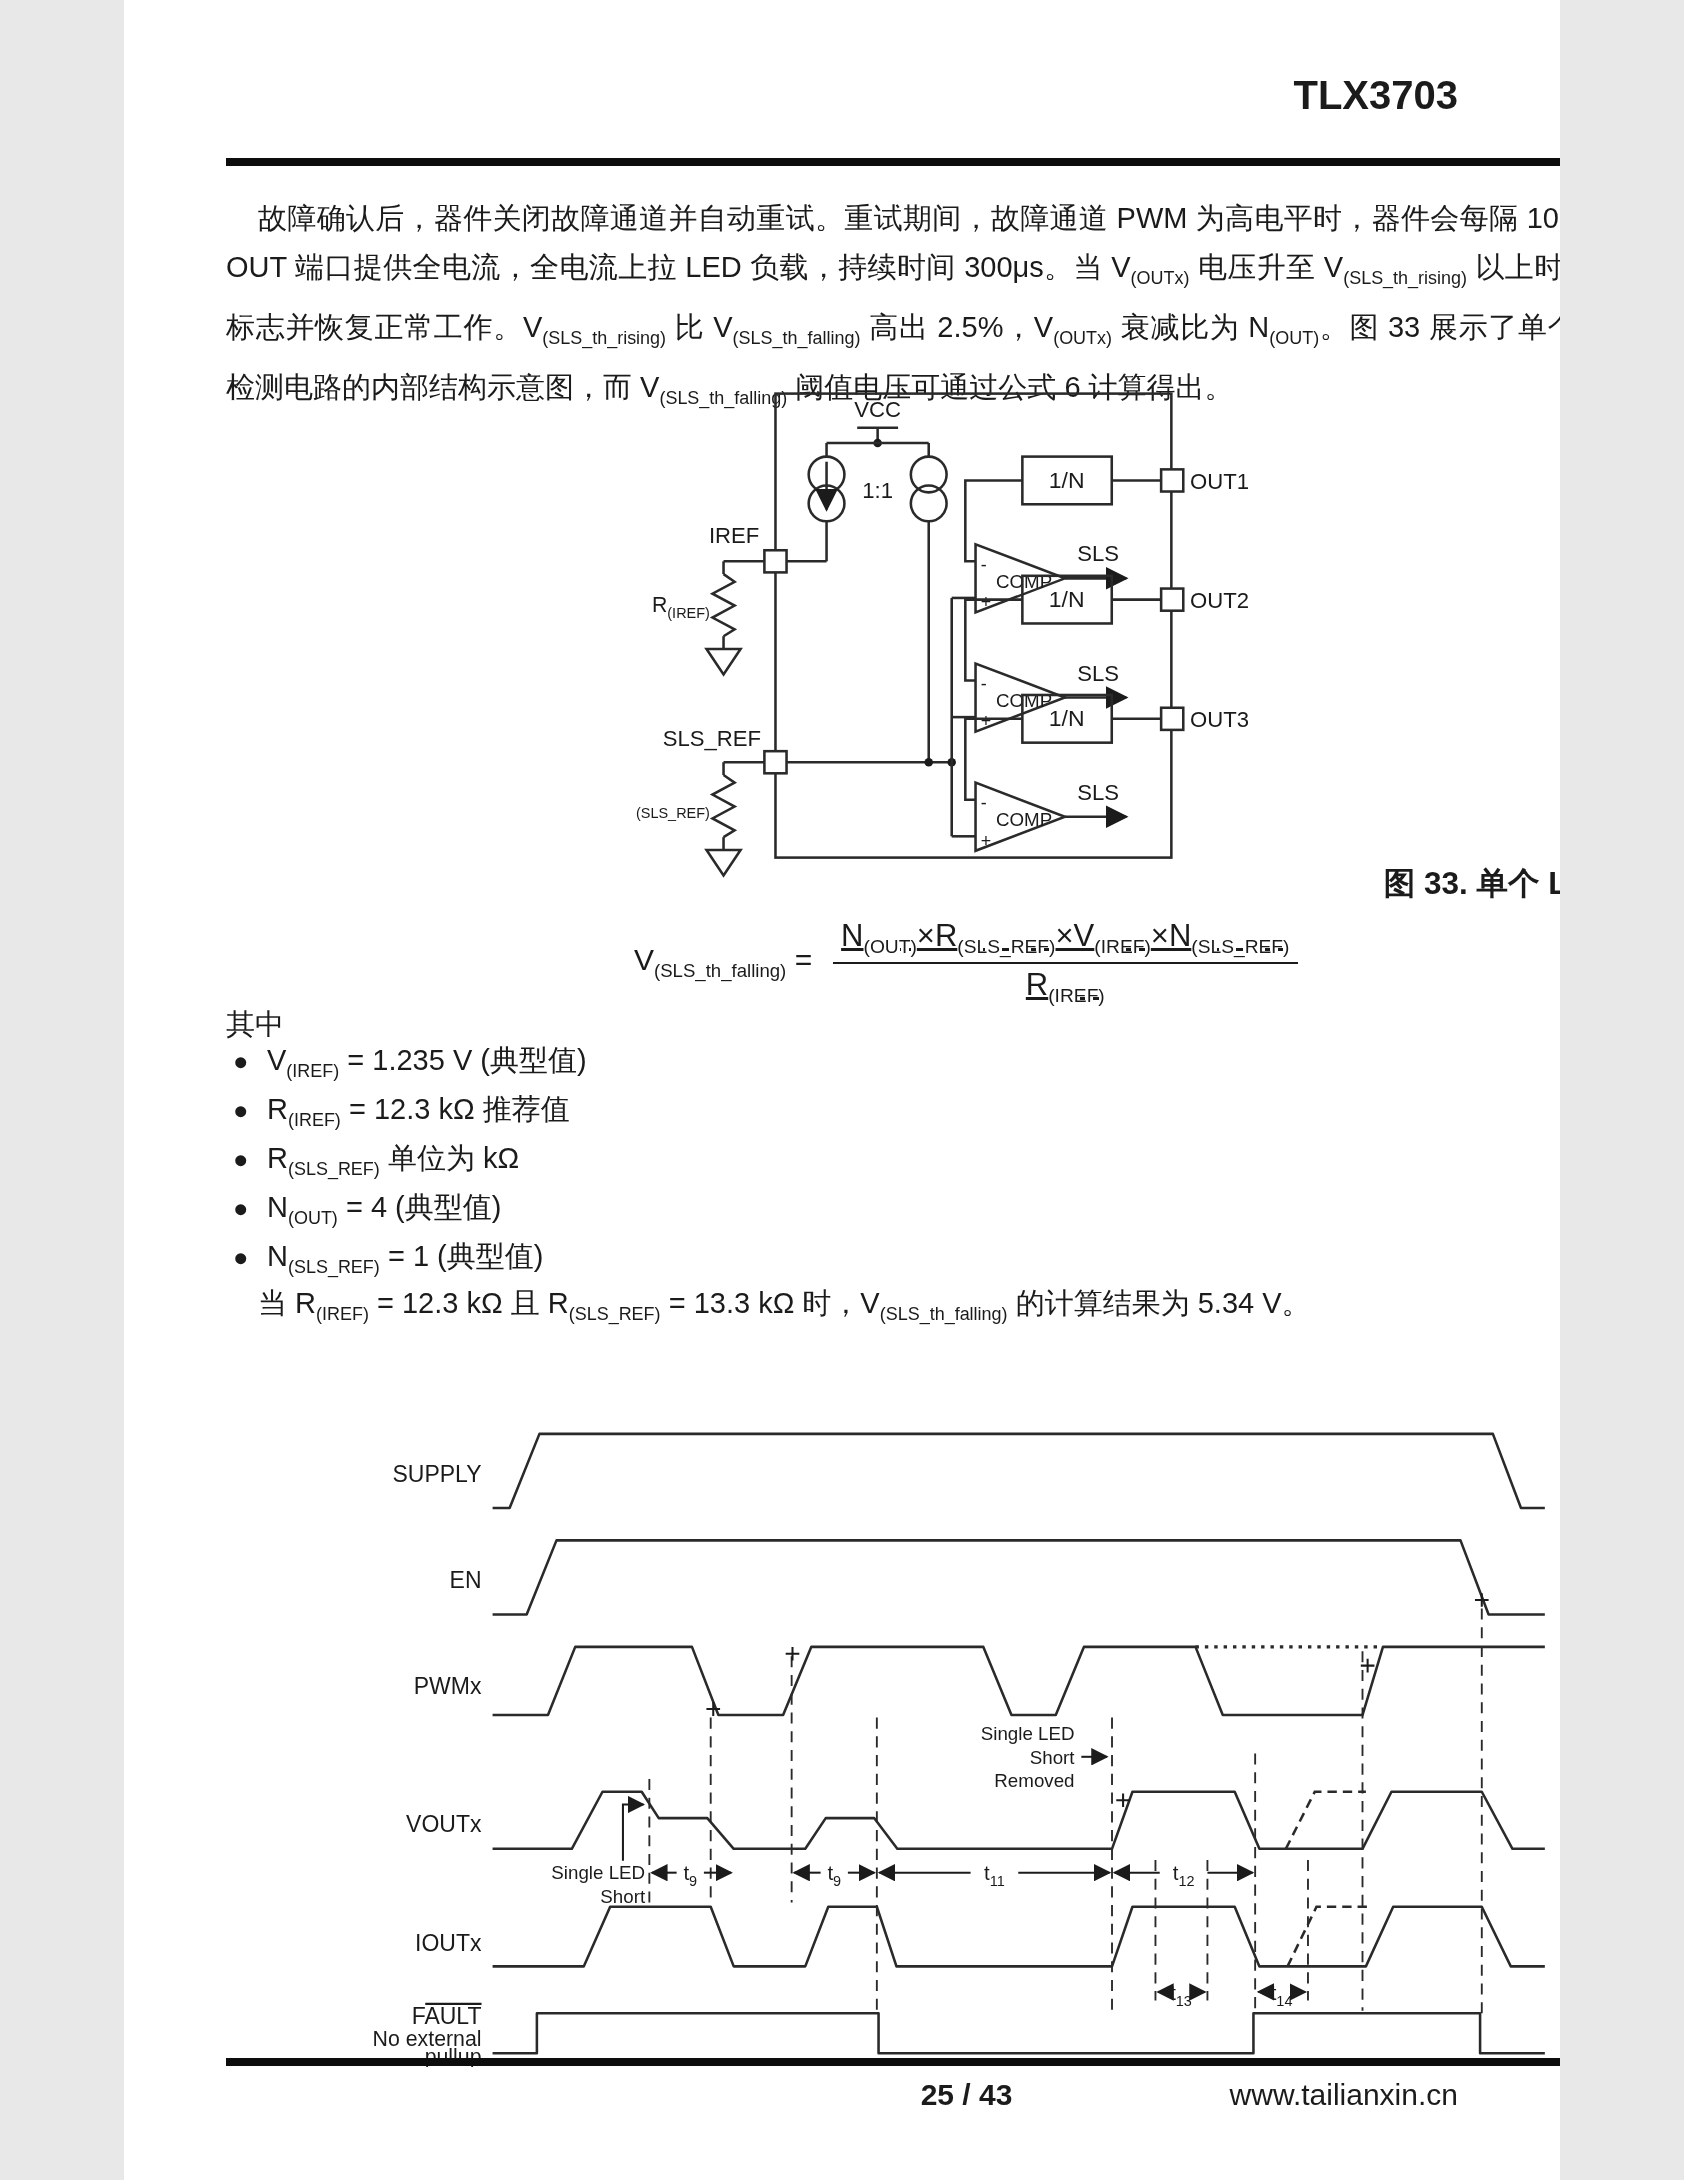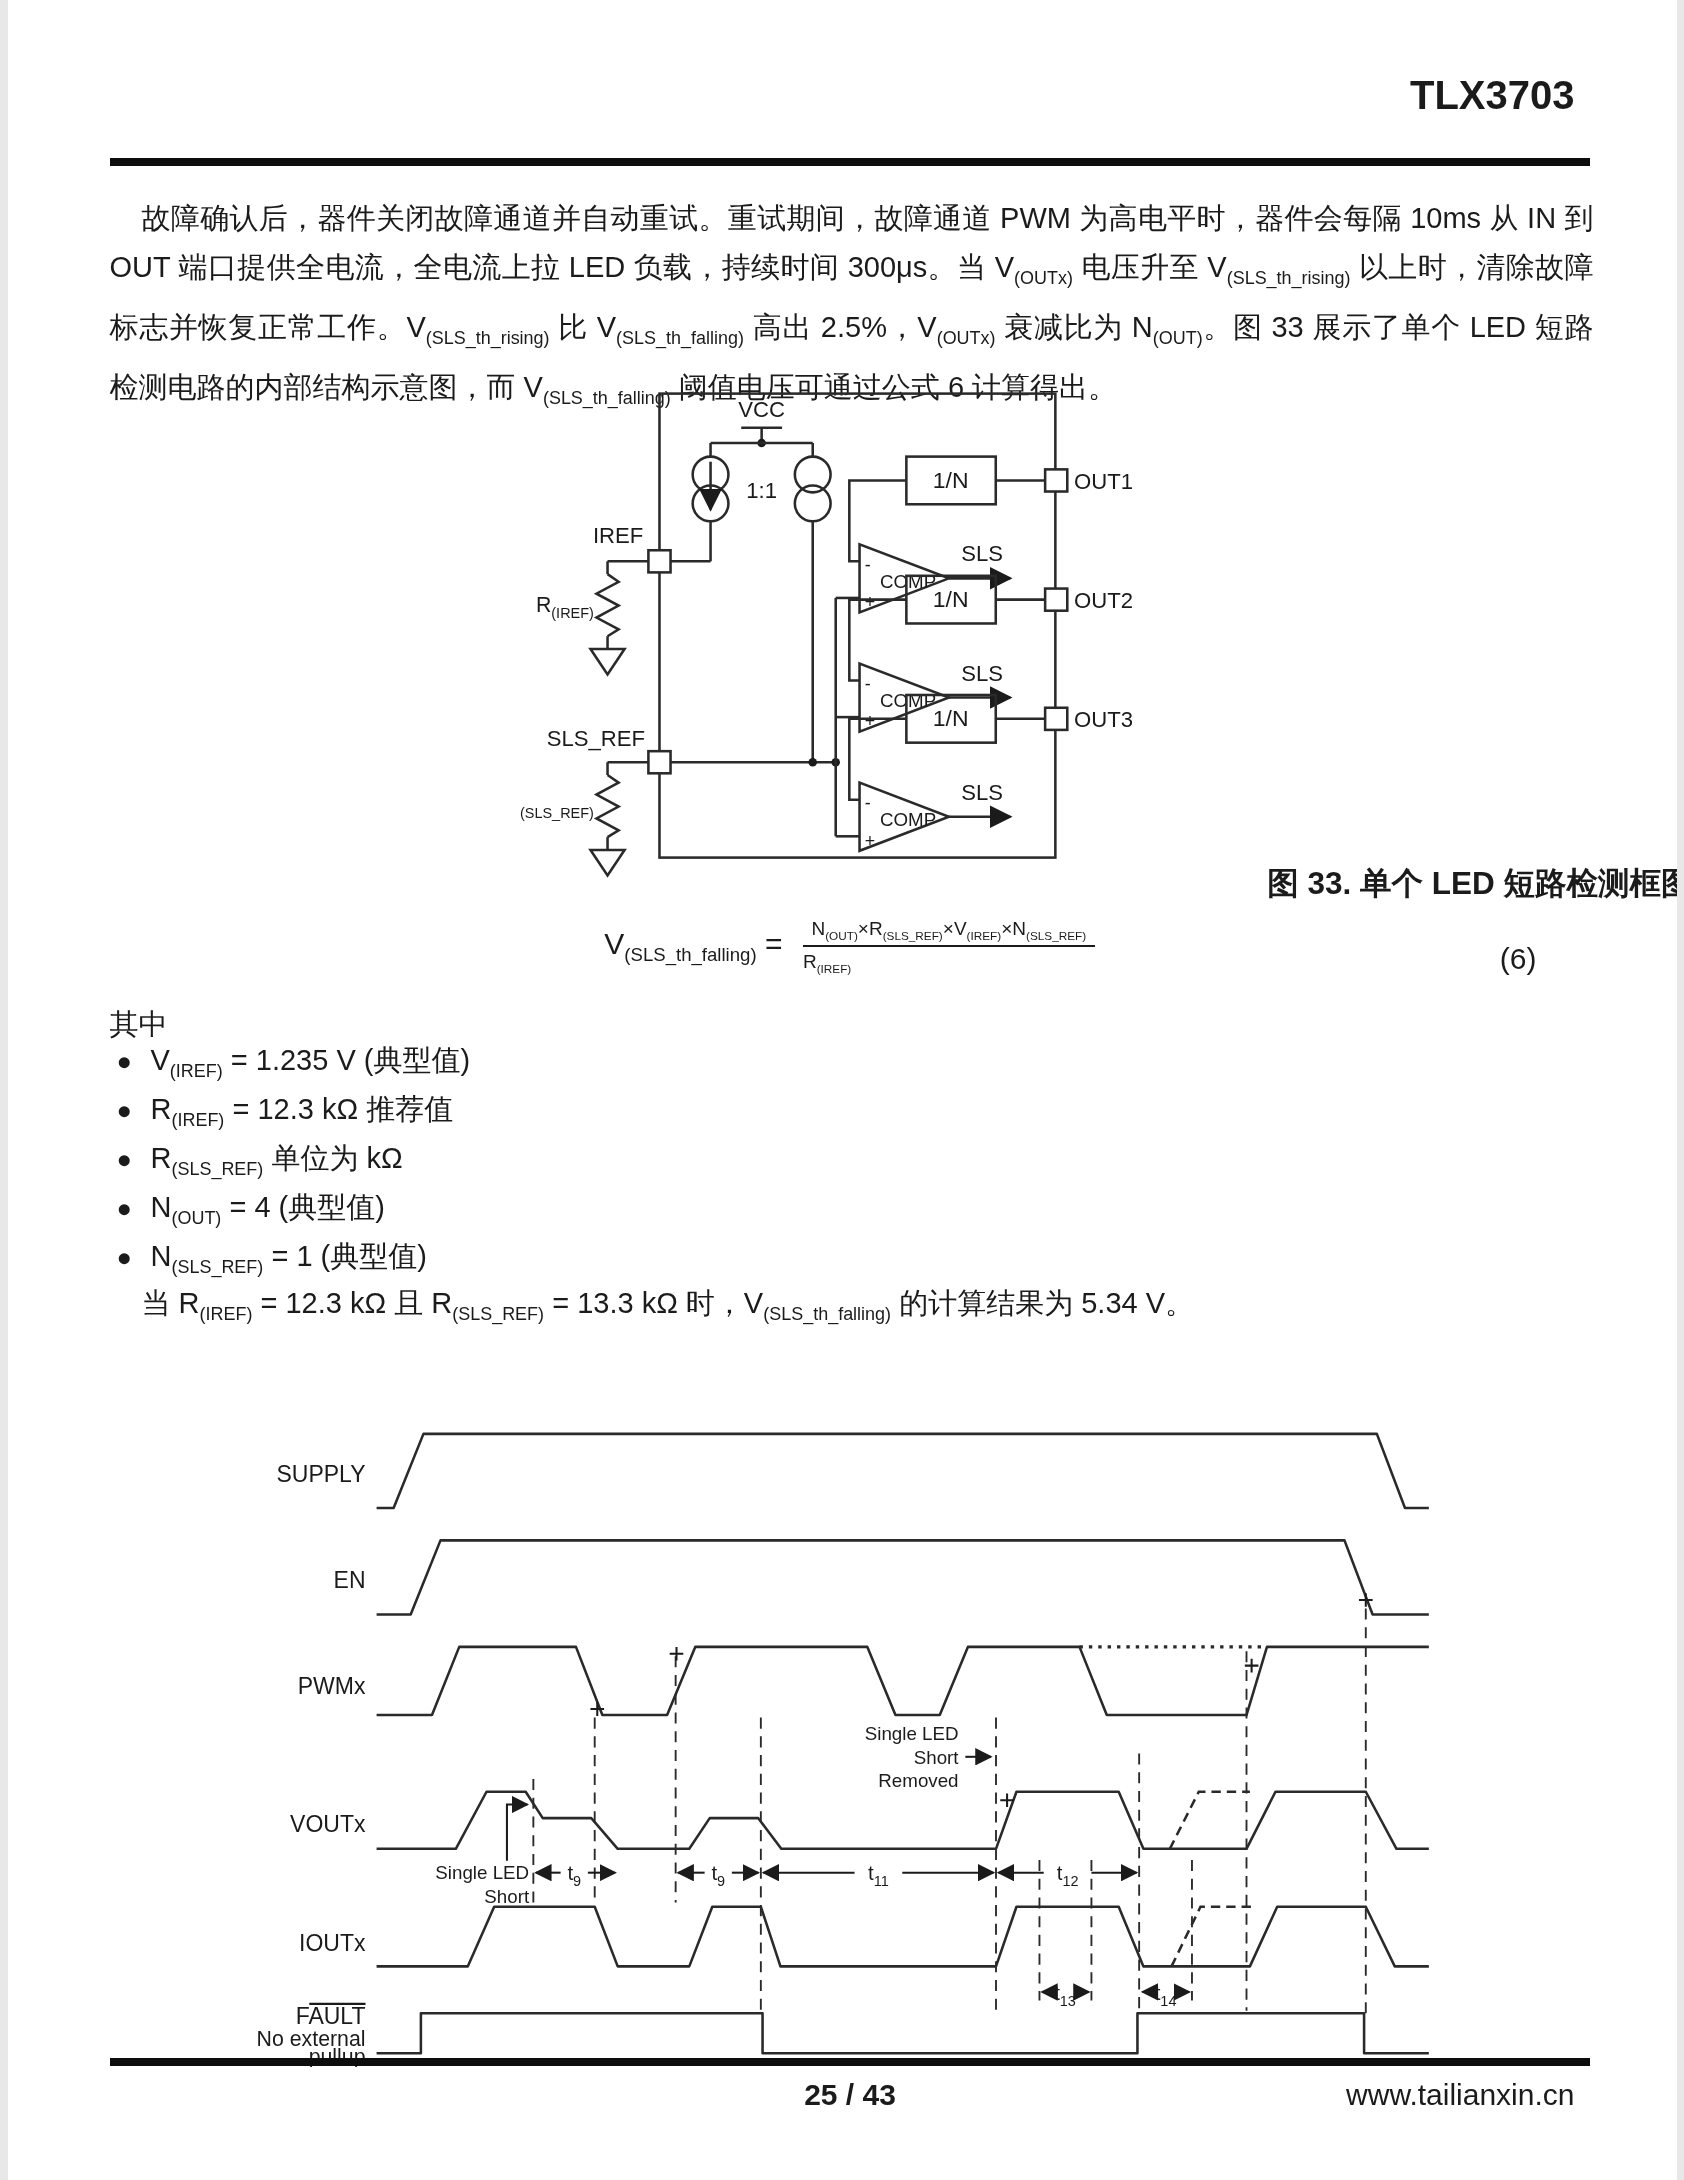--- a/index.html
+++ b/index.html
@@ -1,30 +1,30 @@
 <!DOCTYPE html>
 <html style="font-size:13.6px"><head>
 <meta charset="utf-8">
 <style>
   html,body{margin:0;padding:0;background:#e8e8e8;}
   .page{
-    position:relative;width:1669px;height:2181px;background:#ffffff;
+    position:relative;width:1414px;height:2181px;background:#ffffff;
     font-family:"Liberation Sans","DejaVu Sans",sans-serif;color:#1b1b1b;
-    overflow:hidden;margin:0 auto;
+    overflow:hidden;margin:0 auto;padding-left:22px;
   }
   .hdr-title{position:absolute;top:73px;right:102px;font-size:40px;font-weight:bold;letter-spacing:0px;}
   .hdr-rule{position:absolute;top:158px;left:102px;width:1480px;height:7.7px;background:#0d0d0d;}
   .body-par{position:absolute;left:102px;width:1484px;font-size:29px;line-height:49px;text-align:justify;text-justify:inter-ideograph;}
   .p1{top:194px;text-indent:32px;}
   sub{font-size:0.62em;}
   .fig33{position:absolute;left:511px;top:385px;}
   .fig-caption{position:absolute;top:863px;left:0;width:1685px;text-align:right;font-size:31.5px;font-weight:bold;}
   .eq-row{position:absolute;top:918px;left:102px;width:1480px;height:94px;}
   .equation{position:absolute;left:0;right:0;top:0;display:flex;justify-content:center;align-items:center;gap:17px;font-size:30px;}
-  .frac{display:inline-flex;flex-direction:column;align-items:flex-start;font-size:19px;margin-left:3.4px;}
+  .frac{display:inline-flex;flex-direction:column;align-items:center;font-size:31px;margin-left:3.4px;text-decoration:underline;}
   .frac .num{padding:0 8.5px 3.4px 8.5px;border-bottom:2.6px solid #1b1b1b;}
   .frac .den{padding-top:3.4px;}
   .eq-no{position:absolute;right:53px;top:24px;font-size:30px;}
   .where{position:absolute;left:102px;top:1005px;font-size:29px;}
   .bullets{position:absolute;left:109px;top:1037px;width:1448px;}
   .bullet-item{display:flex;align-items:center;height:49px;font-size:29px;}
   .bullet-dot{width:34px;font-size:25.6px;}
   .line-calc{top:1279px;text-indent:32px;}
   .line-fig34{top:1329px;text-indent:32px;}
   .fig34{position:absolute;left:228px;top:1404px;}

